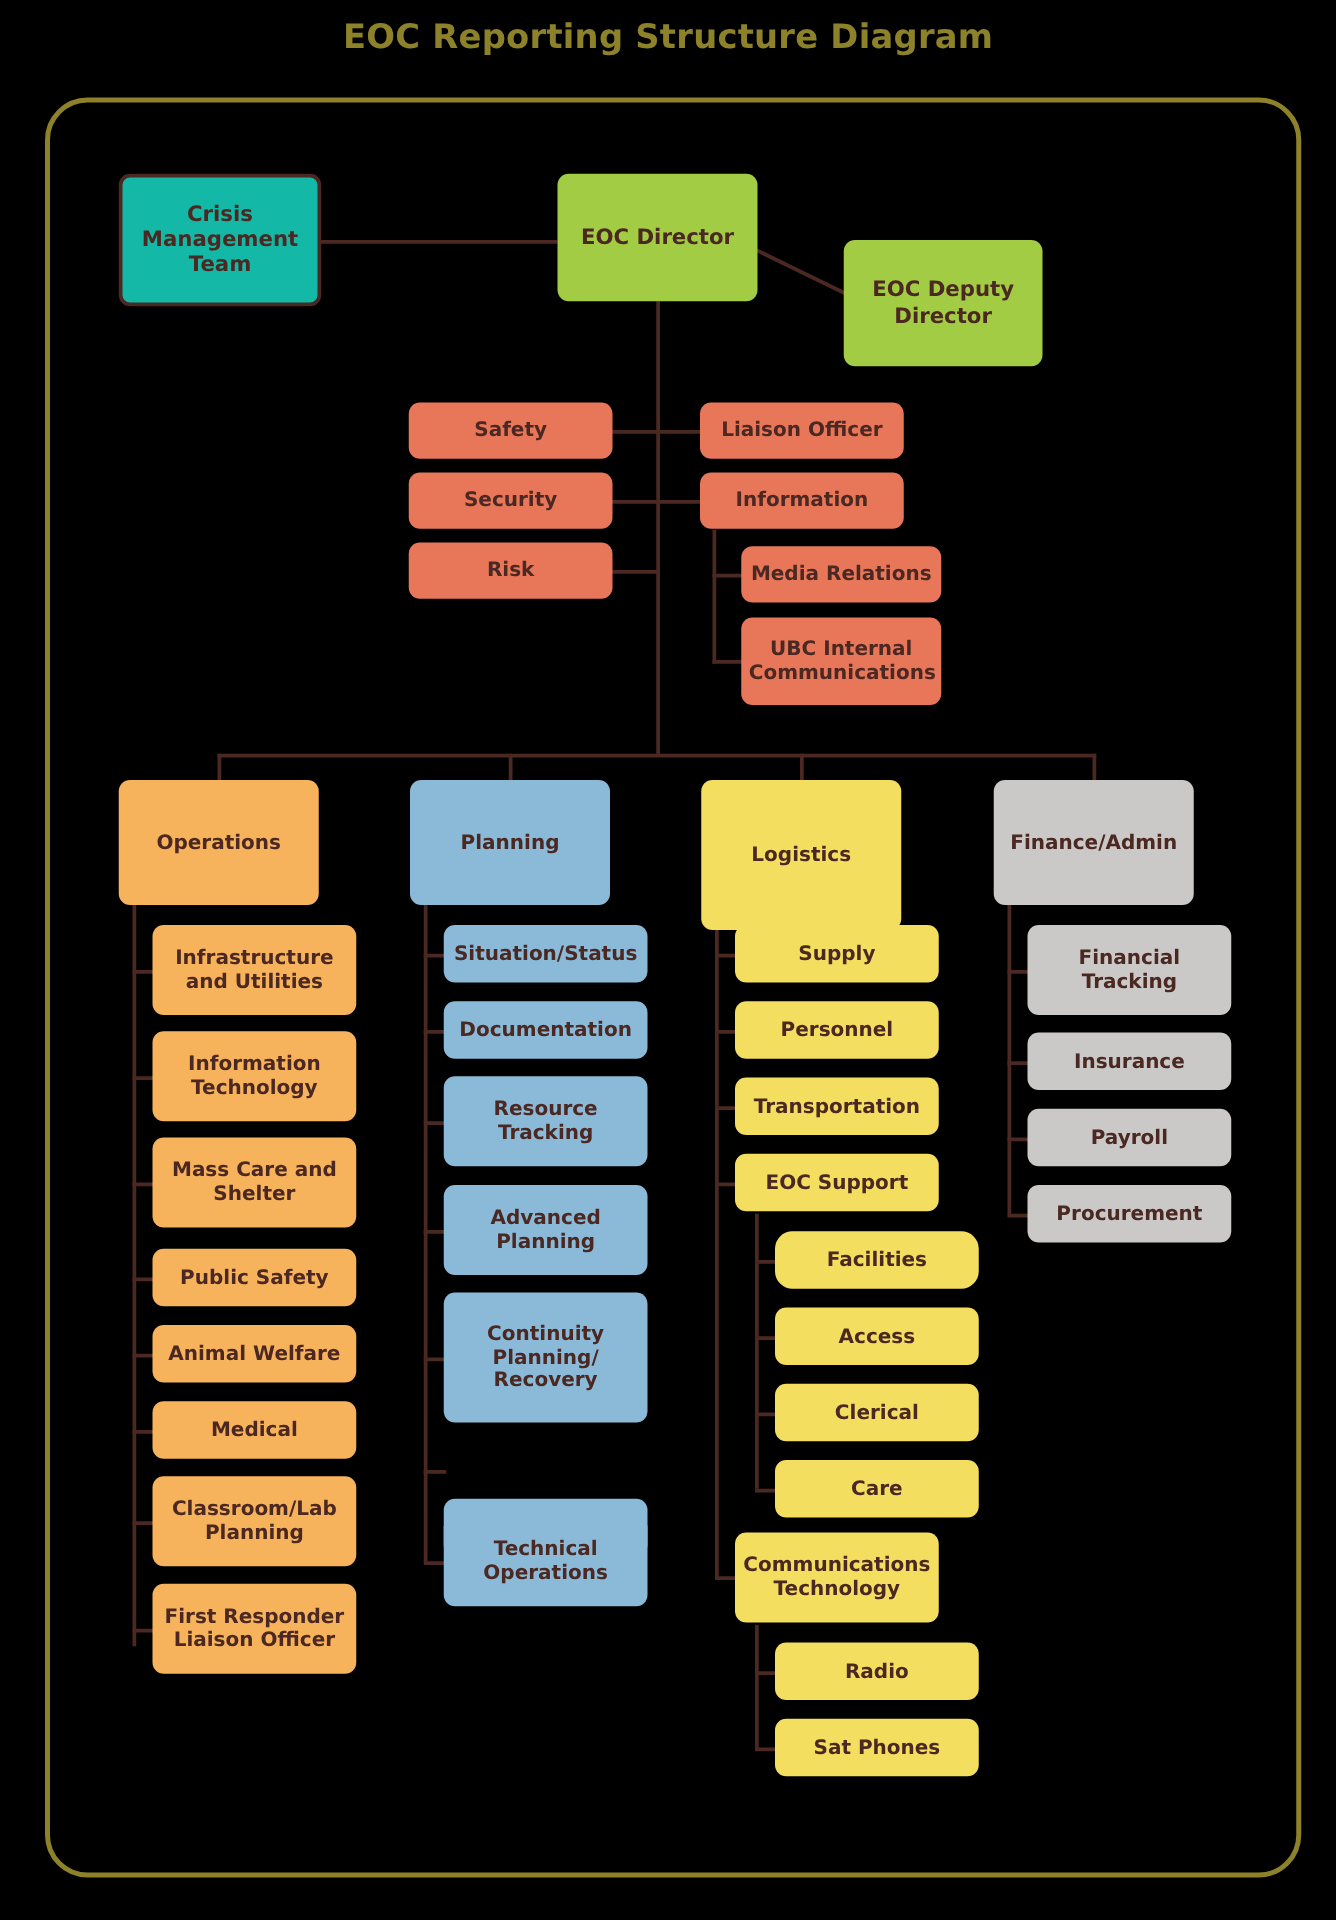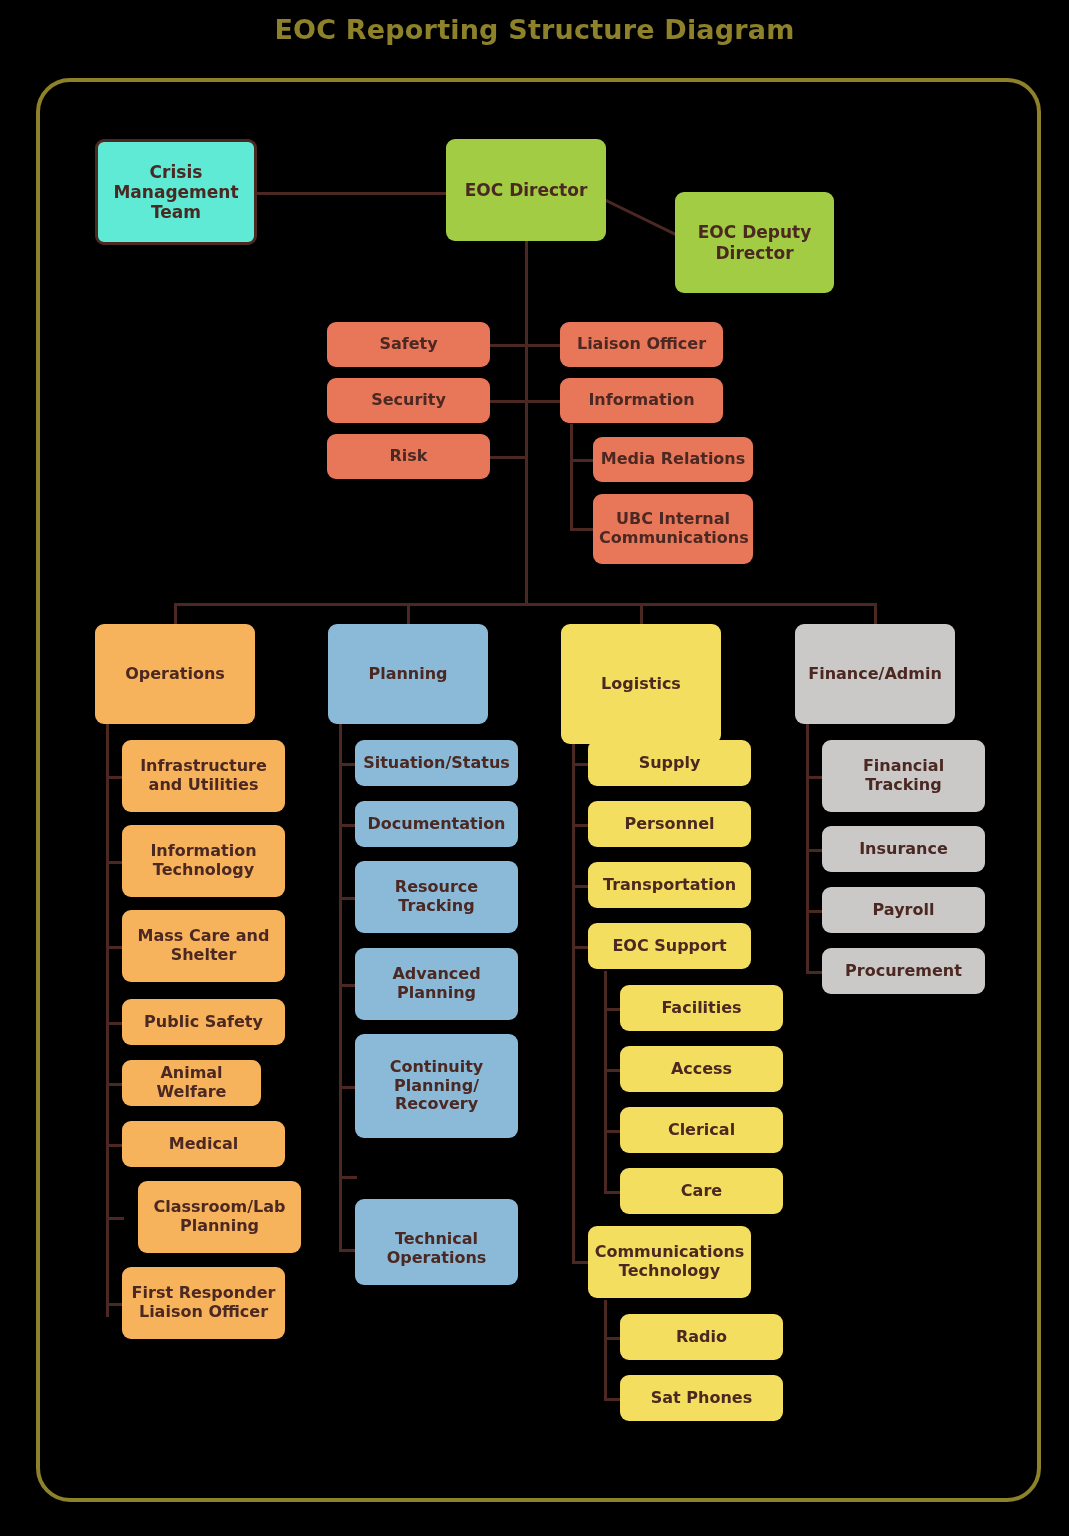--- a/index.html
+++ b/index.html
@@ -25,21 +25,21 @@
   .node{
     position:absolute;box-sizing:border-box;
     display:flex;align-items:center;justify-content:center;
     text-align:center;border-radius:9px;
     color:#4b2822;font-weight:bold;line-height:1.18;
     padding:2px 6px;
   }
   .node span{display:block;width:100%;}
 
   
-  .c-white {background:#5eead4;border:3px solid #4b2822;}
+  .c-white {background:#14b8a6;border:3px solid #4b2822;}
   .c-green {background:#a2cc44;}
   .c-salmon{background:#e8775a;}
   .c-orange{background:#f7b35c;}
   .c-blue  {background:#8bbad8;}
   .c-yellow{background:#f3de60;}
   .c-grey  {background:#cac9c7;}
 
   .line{position:absolute;background:#4b2822;}
   .h{height:3px;}
   .v{width:3px;}
@@ -174,27 +174,27 @@
   </div>
   <div class="node c-orange sz-lv3" style="left:122px;top:825px;width:163px;height:72px;">
     <span>Information Technology</span>
   </div>
   <div class="node c-orange sz-lv3" style="left:122px;top:910px;width:163px;height:72px;">
     <span>Mass Care and Shelter</span>
   </div>
   <div class="node c-orange sz-lv3" style="left:122px;top:999px;width:163px;height:46px;">
     <span>Public Safety</span>
   </div>
-  <div class="node c-orange sz-lv3" style="left:122px;top:1060px;width:139px;height:46px;">
+  <div class="node c-orange sz-lv3" style="left:122px;top:1060px;width:163px;height:46px;">
     <span>Animal Welfare</span>
   </div>
   <div class="node c-orange sz-lv3" style="left:122px;top:1121px;width:163px;height:46px;">
     <span>Medical</span>
   </div>
-  <div class="node c-orange sz-lv3" style="left:122px;top:1181px;width:163px;height:72px;margin-left:16px;">
+  <div class="node c-orange sz-lv3" style="left:122px;top:1181px;width:163px;height:72px;">
     <span>Classroom/Lab Planning</span>
   </div>
   <div class="node c-orange sz-lv3" style="left:122px;top:1267px;width:163px;height:72px;">
     <span>First Responder Liaison Officer</span>
   </div>
 
   <div class="node c-blue sz-lv3" style="left:355px;top:740px;width:163px;height:46px;">
     <span>Situation/Status</span>
   </div>
   <div class="node c-blue sz-lv3" style="left:355px;top:801px;width:163px;height:46px;">
@@ -221,21 +221,21 @@
   </div>
   <div class="node c-yellow sz-lv3" style="left:588px;top:801px;width:163px;height:46px;">
     <span>Personnel</span>
   </div>
   <div class="node c-yellow sz-lv3" style="left:588px;top:862px;width:163px;height:46px;">
     <span>Transportation</span>
   </div>
   <div class="node c-yellow sz-lv3" style="left:588px;top:923px;width:163px;height:46px;">
     <span>EOC Support</span>
   </div>
-  <div class="node c-yellow sz-lv3" style="left:620px;top:985px;width:163px;height:46px;">
+  <div class="node c-yellow sz-lv3" style="left:620px;top:985px;width:163px;height:46px;border-radius:14px;">
     <span>Facilities</span>
   </div>
   <div class="node c-yellow sz-lv3" style="left:620px;top:1046px;width:163px;height:46px;">
     <span>Access</span>
   </div>
   <div class="node c-yellow sz-lv3" style="left:620px;top:1107px;width:163px;height:46px;">
     <span>Clerical</span>
   </div>
   <div class="node c-yellow sz-lv3" style="left:620px;top:1168px;width:163px;height:46px;">
     <span>Care</span>

